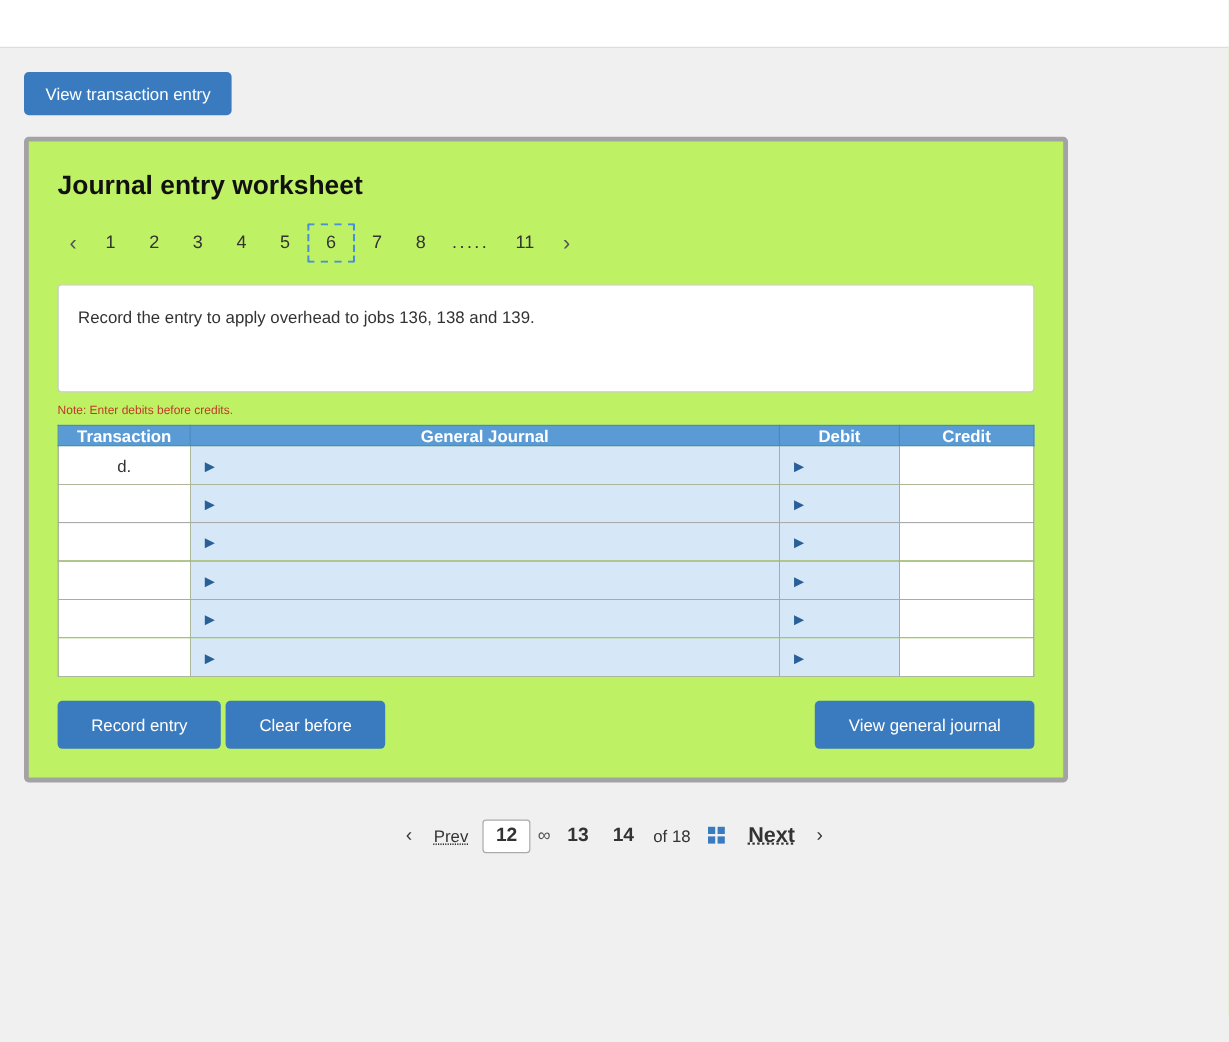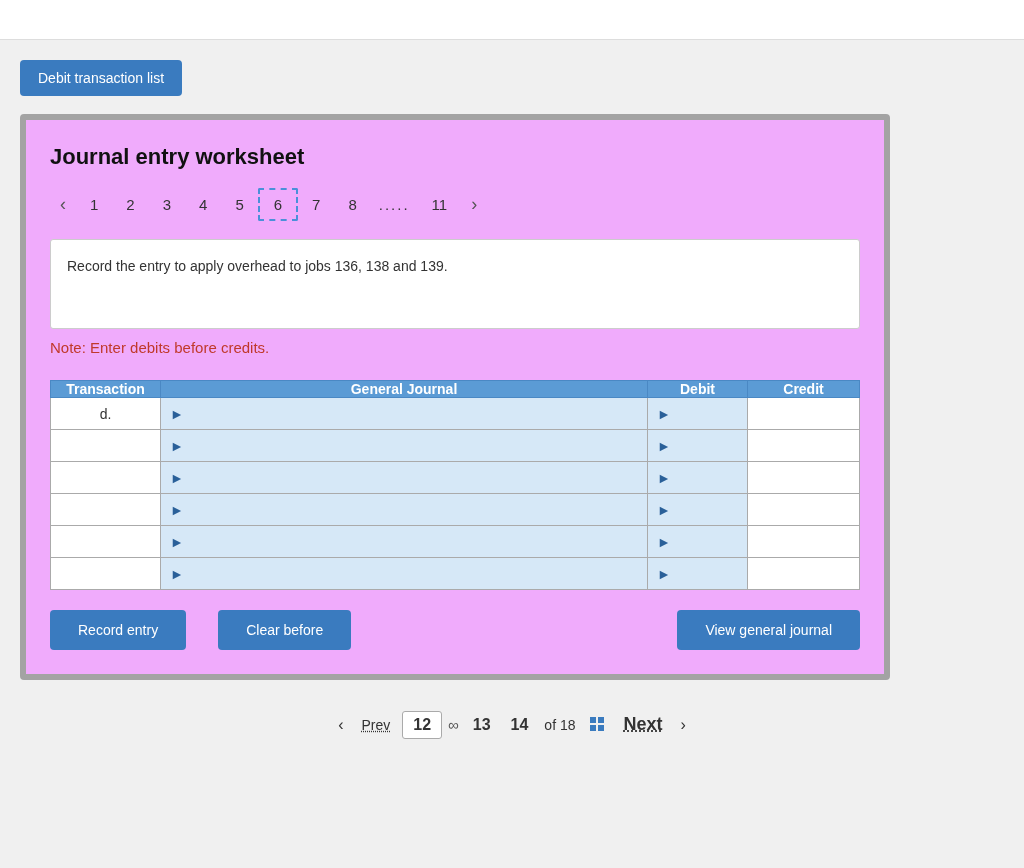--- a/index.html
+++ b/index.html
@@ -23,22 +23,22 @@
       color: #fff;
       border: none;
       padding: 10px 18px;
       border-radius: 4px;
       font-size: 14px;
       cursor: pointer;
       margin-bottom: 18px;
       display: inline-block;
     }
     .worksheet-container {
-      background: #f0abfc;
-      border: 6px solid #a3a3a3;
+      background: #bef264;
+      border: 4px solid #a3a3a3;
       border-radius: 4px;
       padding: 24px 24px 24px 24px;
       max-width: 870px;
     }
     .worksheet-title {
       font-size: 22px;
       font-weight: bold;
       margin-bottom: 18px;
       color: #111;
     }
@@ -77,22 +77,22 @@
       background: #fff;
       border: 1px solid #ccc;
       border-radius: 3px;
       padding: 18px 16px 36px 16px;
       margin-bottom: 10px;
       min-height: 90px;
       font-size: 14px;
     }
     .note-text {
       color: #c0392b;
-      font-size: 15px;
-      margin-bottom: 24px;
+      font-size: 10px;
+      margin-bottom: 6px;
     }
     .journal-table {
       width: 100%;
       border-collapse: collapse;
       margin-bottom: 20px;
     }
     .journal-table th {
       background: #5b9bd5;
       color: #fff;
       padding: 0 10px;
@@ -156,21 +156,21 @@
     .general-journal-td-inner {
       position: relative;
       padding-left: 16px;
     }
     .debit-td-inner {
       position: relative;
       padding-left: 16px;
     }
     .action-buttons {
       display: flex;
-      gap: 32px;
+      gap: 4px;
       align-items: center;
     }
     .action-btn {
       background: #3a7bbf;
       color: #fff;
       border: none;
       padding: 12px 28px;
       border-radius: 4px;
       font-size: 14px;
       cursor: pointer;
@@ -247,21 +247,21 @@
       padding: 4px 2px;
     }
   </style>
 </head>
 <body>
 
 <div class="top-bar"></div>
 
 <div class="main-content">
 
-  <button class="view-transaction-btn">Debit transaction list</button>
+  <button class="view-transaction-btn">View transaction entry</button>
 
   <div class="worksheet-container">
 
     <div class="worksheet-title">Journal entry worksheet</div>
 
     <div class="pagination-tabs">
       <span class="nav-arrow">‹</span>
       <span class="tab-num">1</span>
       <span class="tab-num">2</span>
       <span class="tab-num">3</span>

